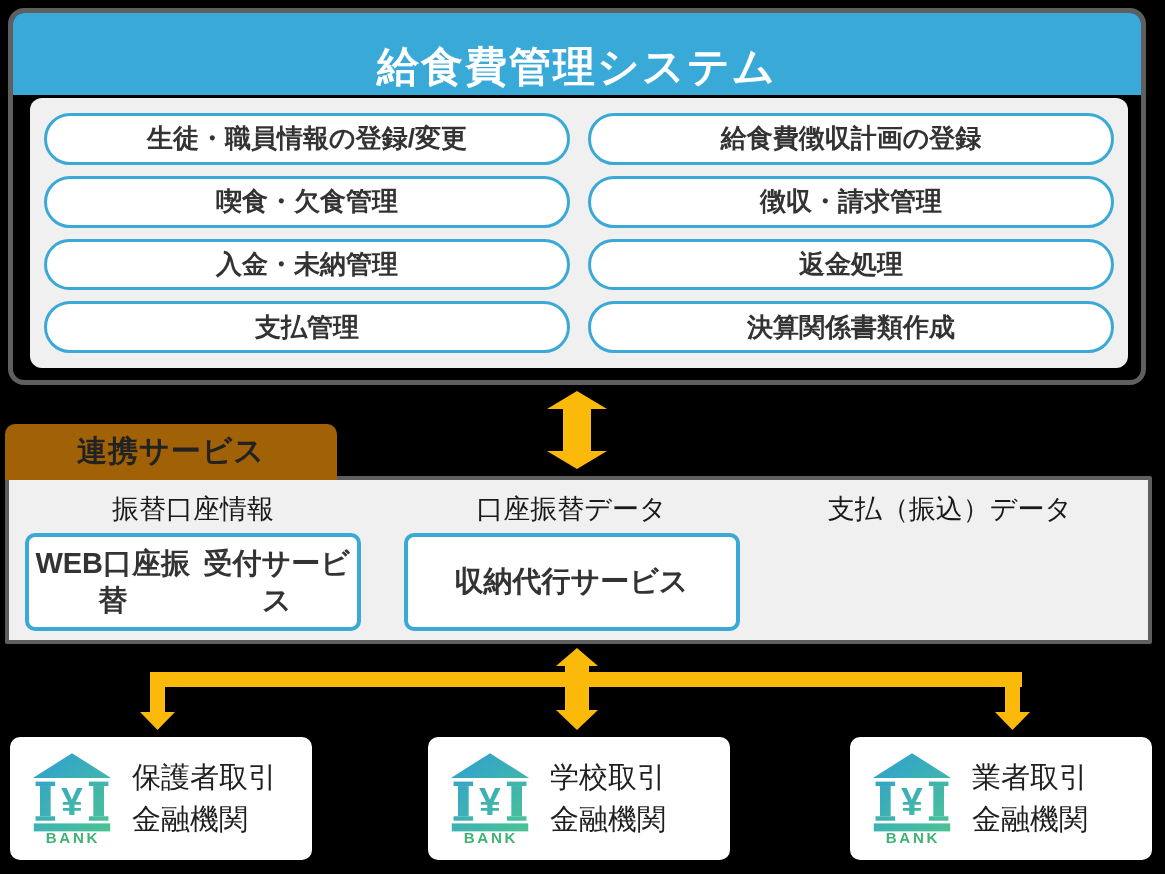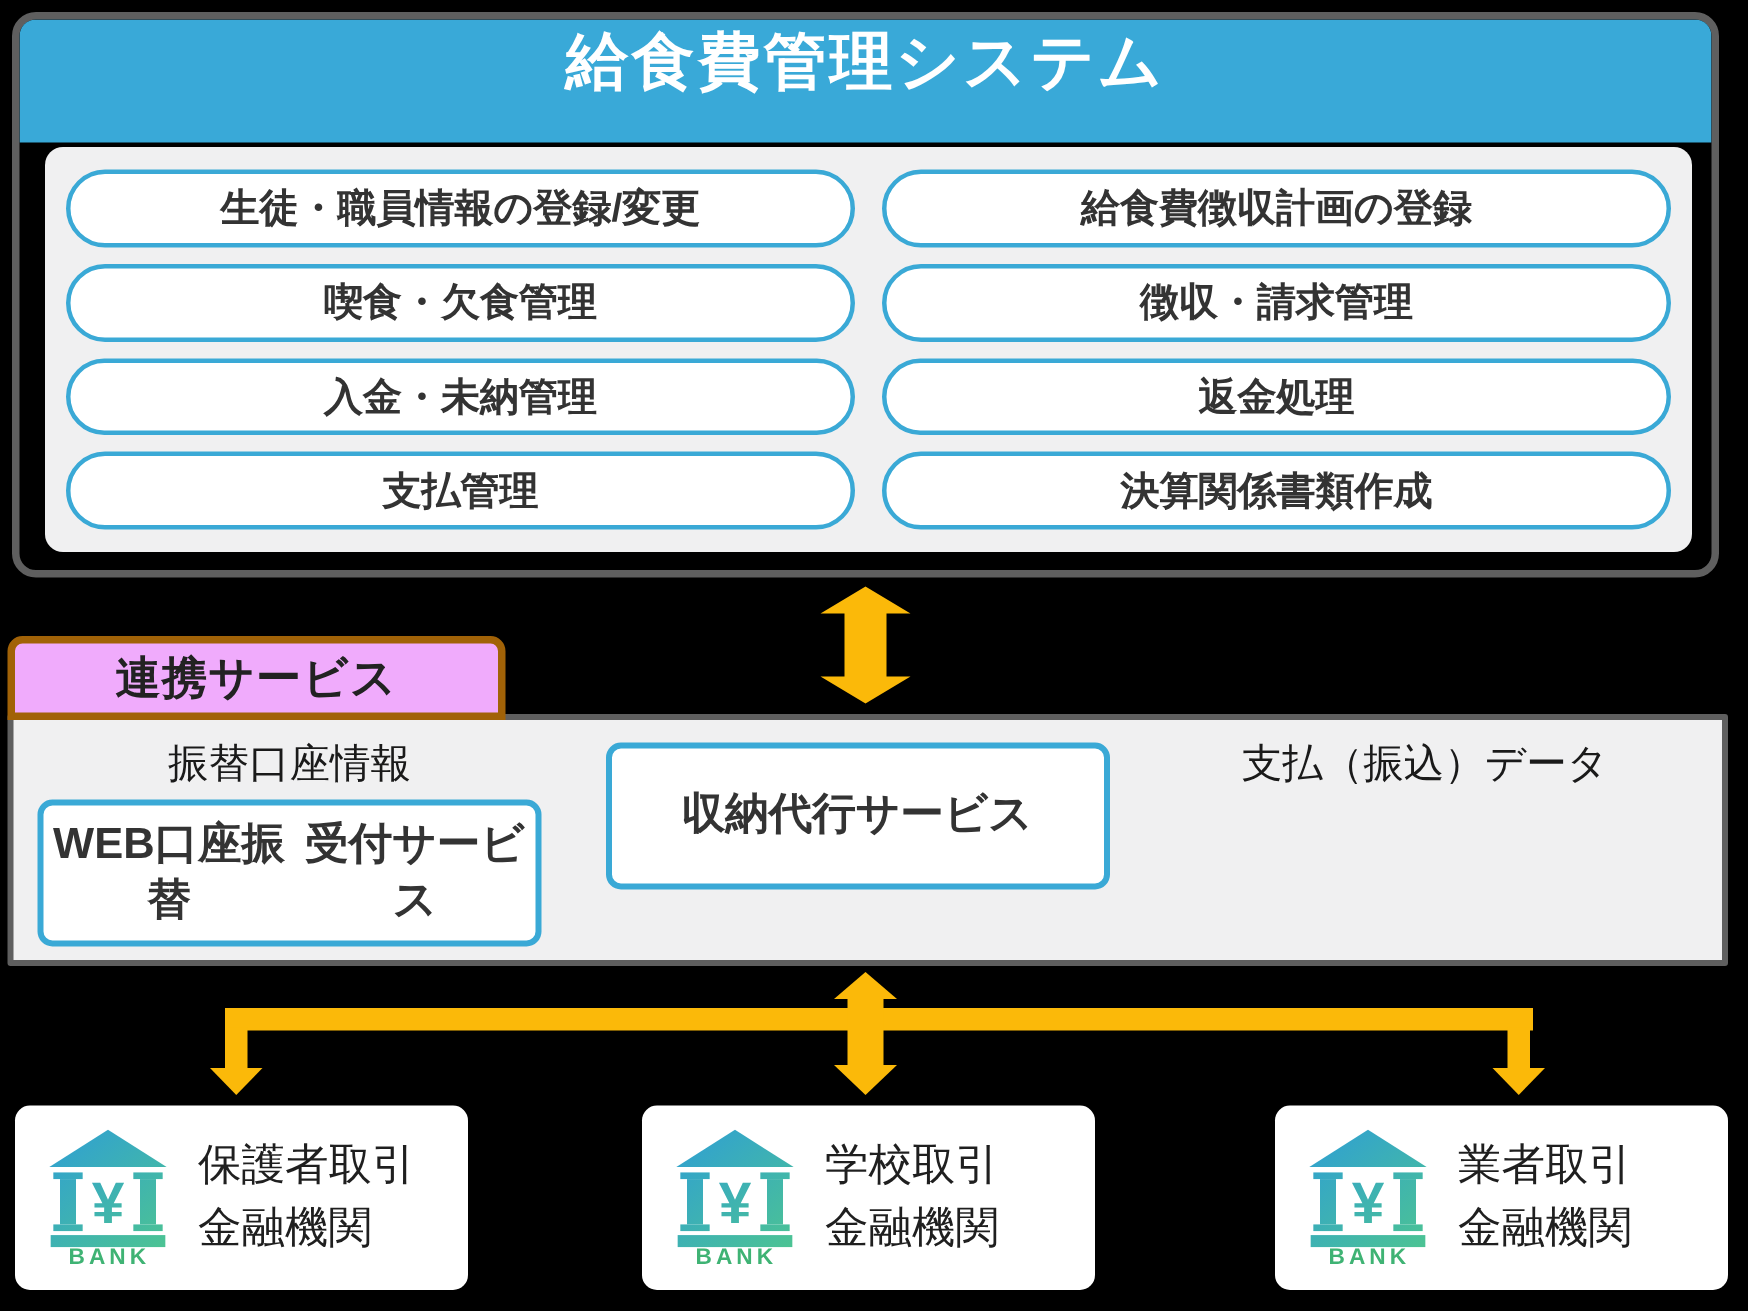--- a/index.html
+++ b/index.html
@@ -8,21 +8,21 @@
   .canvas { position:relative; width:1165px; height:874px; background:#000; overflow:hidden; }
 
   
   .system-box {
     position:absolute; left:8px; top:8px; width:1138px; height:377px;
     border:5px solid #5f5f5f; border-radius:16px; overflow:hidden;
     background:transparent;
   }
   .system-header {
     position:absolute; left:0; top:0; right:0; height:82px;
-    background:#39A9D8; display:flex; align-items:flex-start; justify-content:center;
+    background:#39A9D8; display:flex; align-items:flex-end; justify-content:center;
   }
   .system-title {
     color:#fff; font-size:42px; font-weight:bold; letter-spacing:2px;
   }
   .system-panel {
     position:absolute; left:17px; top:85px; width:1098px; height:270px;
     background:#F0F0F1; border-radius:12px;
     display:grid; grid-template-columns:1fr 1fr; grid-template-rows:repeat(4,1fr);
     gap:11px 18px; padding:15px 14px;
   }
@@ -31,22 +31,22 @@
     display:flex; align-items:center; justify-content:center;
     font-size:26px; font-weight:bold; color:#333;
   }
 
   
   .arrow-layer { position:absolute; left:0; top:0; width:1165px; height:874px; pointer-events:none; }
 
   
   .services-tab {
     position:absolute; left:5px; top:424px; width:332px; height:56px;
-    background:#f0abfc; border:5px solid #a16207; border-radius:10px 10px 0 0;
-    display:flex; align-items:center; justify-content:center; z-index:2;
+    background:#a16207; border:8px solid #a16207; border-radius:10px 10px 0 0;
+    display:flex; align-items:flex-end; justify-content:center; z-index:2;
   }
   .services-tab-label { font-size:30px; font-weight:bold; color:#222; letter-spacing:1px; }
   .services-panel {
     position:absolute; left:5px; top:476px; width:1147px; height:168px;
     background:#F0F0F1; border:4px solid #5f5f5f; border-radius:2px;
     display:flex; justify-content:space-between; padding:10px 30px 0 16px; z-index:1;
   }
   .service-col { width:336px; display:flex; flex-direction:column; align-items:center; }
   .service-label { font-size:27px; color:#1a1a1a; height:38px; display:flex; align-items:center; }
   .service-box {
@@ -112,20 +112,21 @@
 
   <div class="services-panel">
     <div class="service-col">
       <div class="service-label">振替口座情報</div>
       <div class="service-box">
         <span>WEB口座振替</span>
         <span>受付サービス</span>
       </div>
     </div>
     <div class="service-col">
+      <div class="service-label">口座振替データ</div>
       <div class="service-box">
         <span>収納代行</span>
         <span>サービス</span>
       </div>
     </div>
     <div class="service-col">
       <div class="service-label">支払（振込）データ</div>
     </div>
   </div>
 

